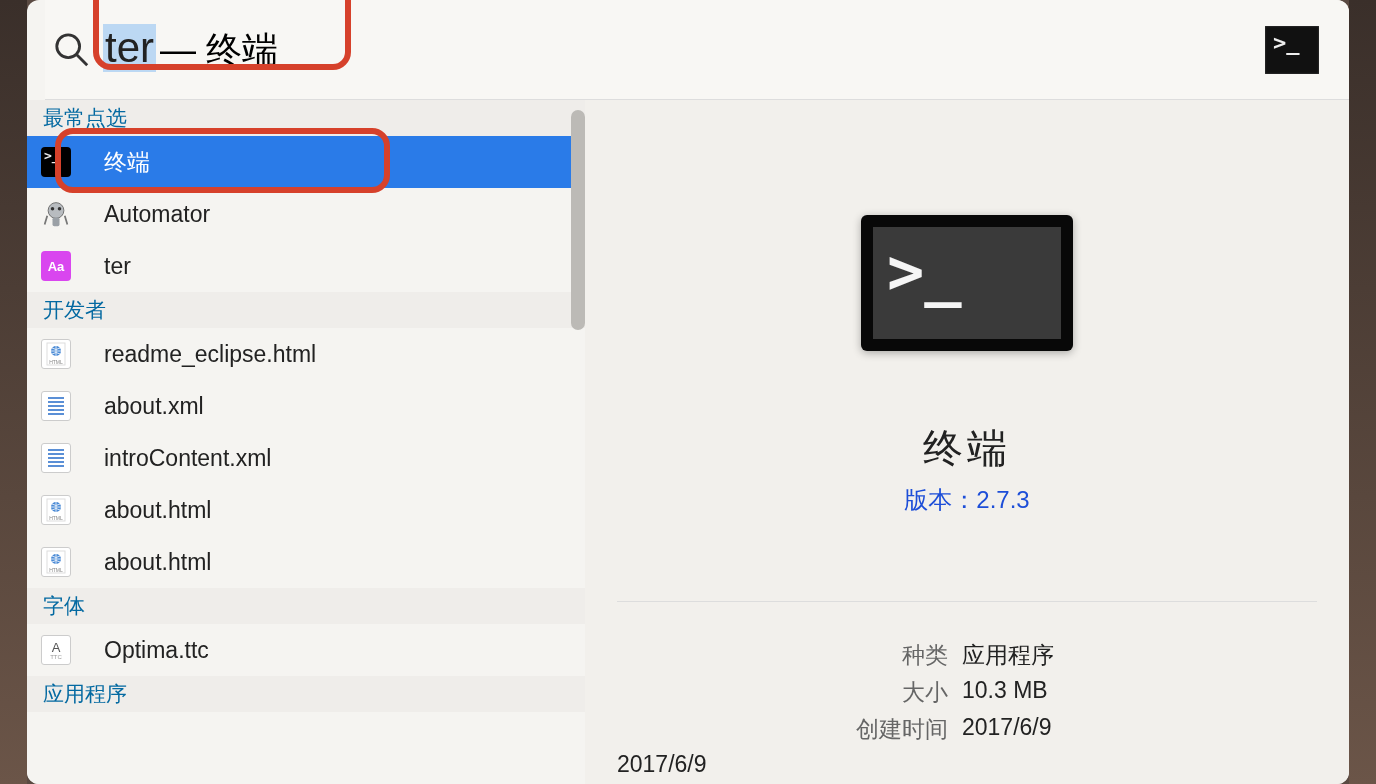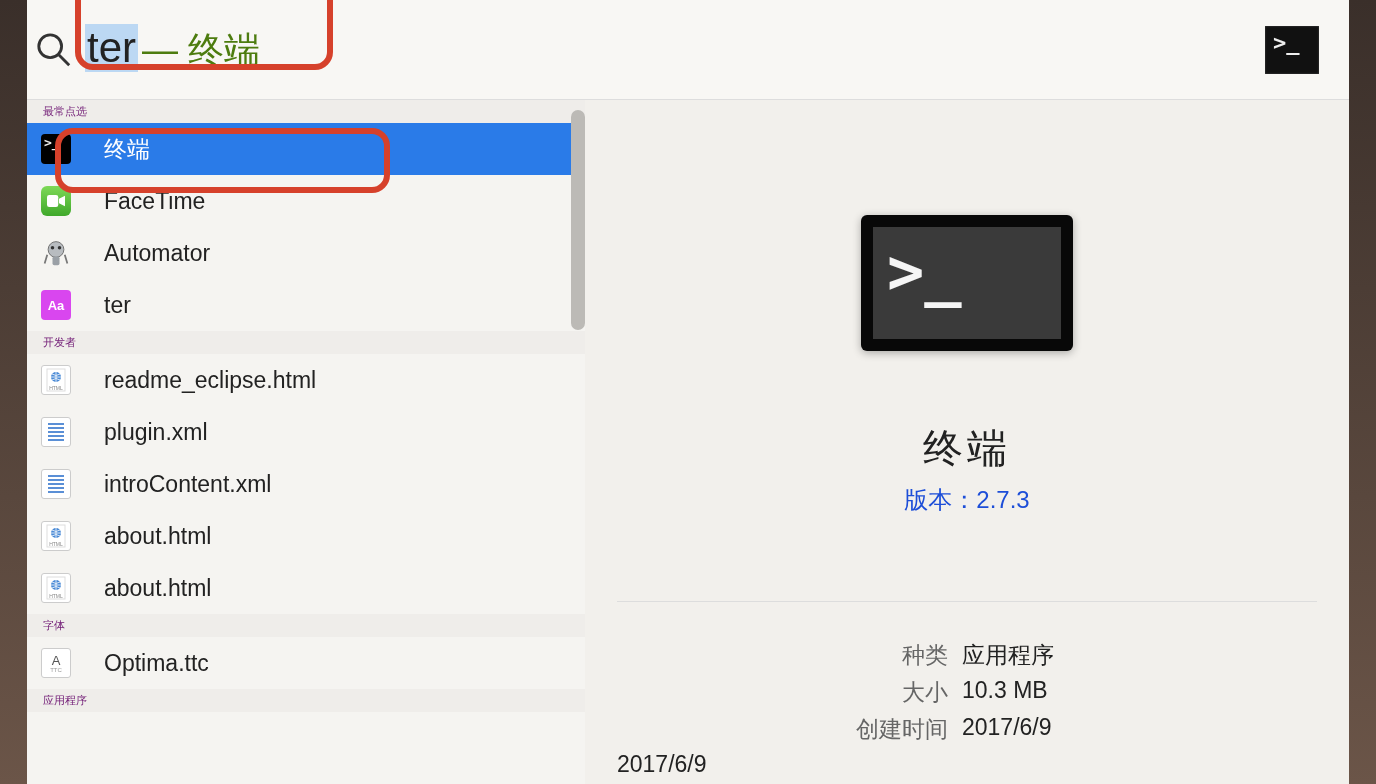--- a/index.html
+++ b/index.html
@@ -10,22 +10,23 @@
       overflow: hidden;
       background: #5a4a42;
     }
     .spotlight-window {
       position: absolute;
       left: 27px;
       top: 0;
       width: 1322px;
       height: 784px;
       background: #f5f4f1;
-      border-radius: 0;
+      border-radius: 12px;
       overflow: hidden;
+      padding-left: 18px;
     }
     .edge-dark {
       position: absolute;
       top: 0; bottom: 0;
       width: 27px;
       background: linear-gradient(180deg, #3a2f2a, #6b5548);
     }
     .edge-left { left: 0; }
     .edge-right { right: 0; }
     .search-bar {
@@ -71,21 +72,21 @@
       top: 128px;
       width: 335px;
       height: 65px;
       z-index: 5;
     }
     .query-highlight {
       background: #bcd8f3;
       padding: 0 2px;
     }
     .completion-suffix {
-      color: #4d7c0f;
+      color: #000000;
       font-size: 36px;
       margin-left: 4px;
     }
     .corner-icon {
       width: 54px;
       height: 48px;
       background: #111;
       display: flex;
       align-items: flex-start;
       justify-content: flex-start;
@@ -122,22 +123,22 @@
     }
     .right-col {
       flex: 1;
       background: #f2f0ec;
       display: flex;
       flex-direction: column;
       align-items: center;
       padding-top: 115px;
     }
     .section-header {
-      font-size: 11px;
-      color: #701a75;
+      font-size: 21px;
+      color: #0369a1;
       padding: 4px 0 4px 16px;
       background: #efedea;
       font-weight: 500;
     }
     .result-item {
       height: 52px;
       display: flex;
       align-items: center;
       padding-left: 14px;
       font-size: 23px;
@@ -297,29 +298,20 @@
   </div>
 
   <div class="content">
     <div class="left-col" id="results-list">
       <div class="section-header">最常点选</div>
         <div class="result-item selected">
           <div class="item-icon icon-terminal">&gt;_</div>
           <span>终端</span>
         </div>
         <div class="result-item">
-          <div class="item-icon icon-facetime">
-            <svg viewBox="0 0 24 16">
-              <rect x="0" y="0" width="15" height="16" rx="3"></rect>
-              <path d="M16 5 L24 1 L24 15 L16 11 Z"></path>
-            </svg>
-          </div>
-          <span>FaceTime</span>
-        </div>
-        <div class="result-item">
           <div class="item-icon icon-automator">
             <svg viewBox="0 0 32 32">
               <circle cx="16" cy="12" r="9" fill="#b8bcc0" stroke="#666" stroke-width="1"></circle>
               <circle cx="12" cy="10" r="2" fill="#333"></circle>
               <circle cx="20" cy="10" r="2" fill="#333"></circle>
               <rect x="12" y="20" width="8" height="10" fill="#9aa0a6" rx="2"></rect>
               <path d="M6 18 L3 28 M26 18 L29 28" stroke="#777" stroke-width="2" fill="none"></path>
             </svg>
           </div>
           <span>Automator</span>
@@ -343,21 +335,21 @@
         <div class="result-item">
           <div class="item-icon icon-xml">
             <div class="lines">
               <div></div>
               <div></div>
               <div></div>
               <div></div>
               <div></div>
             </div>
           </div>
-          <span>plugin.xml</span>
+          <span>about.xml</span>
         </div>
         <div class="result-item">
           <div class="item-icon icon-xml">
             <div class="lines">
               <div></div>
               <div></div>
               <div></div>
               <div></div>
               <div></div>
             </div>

